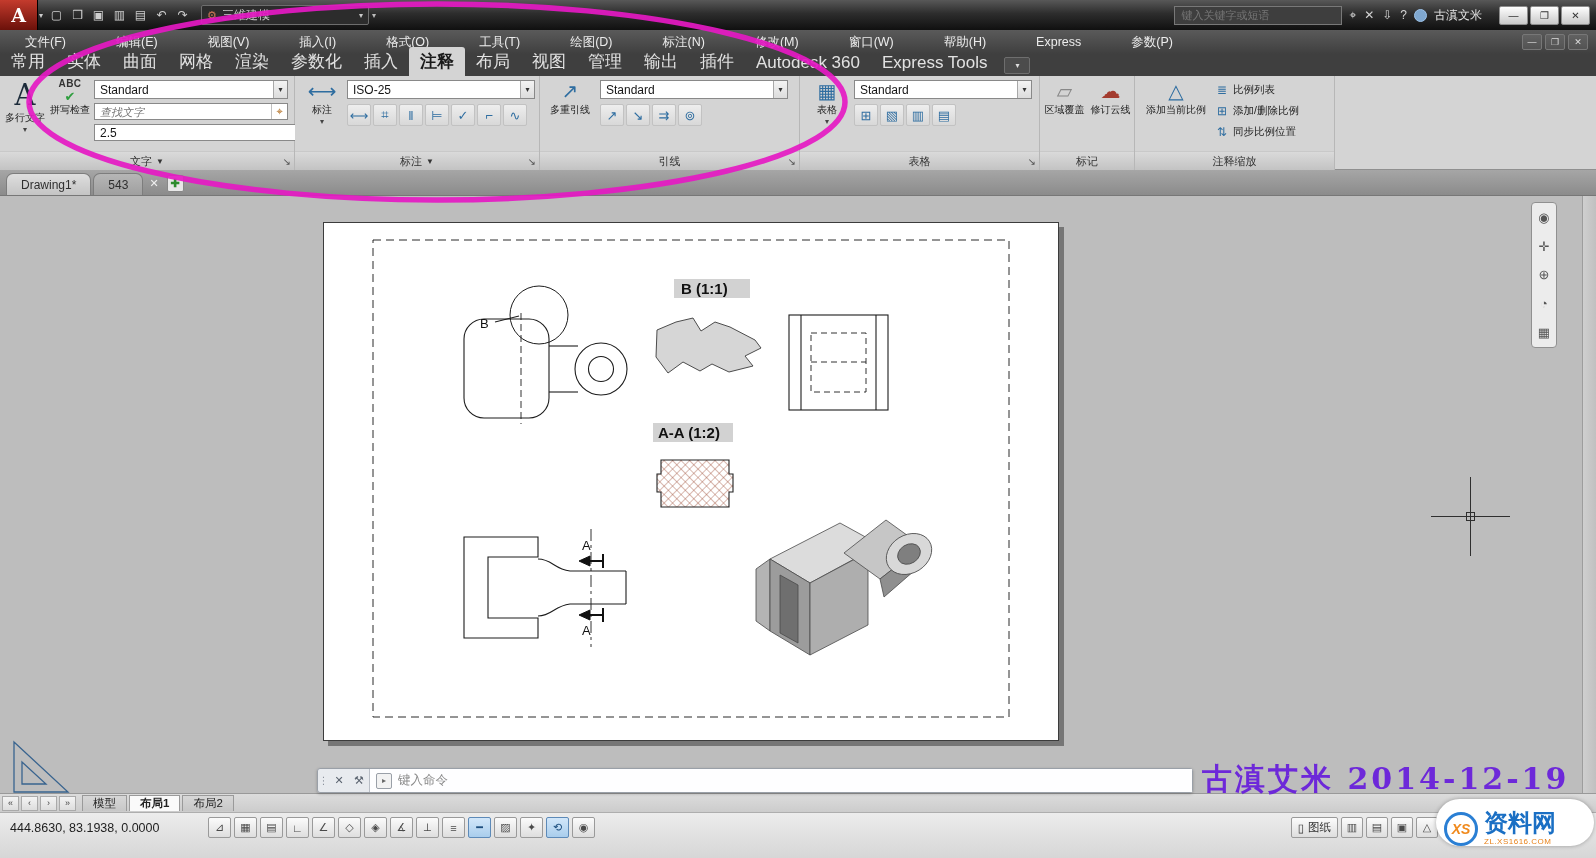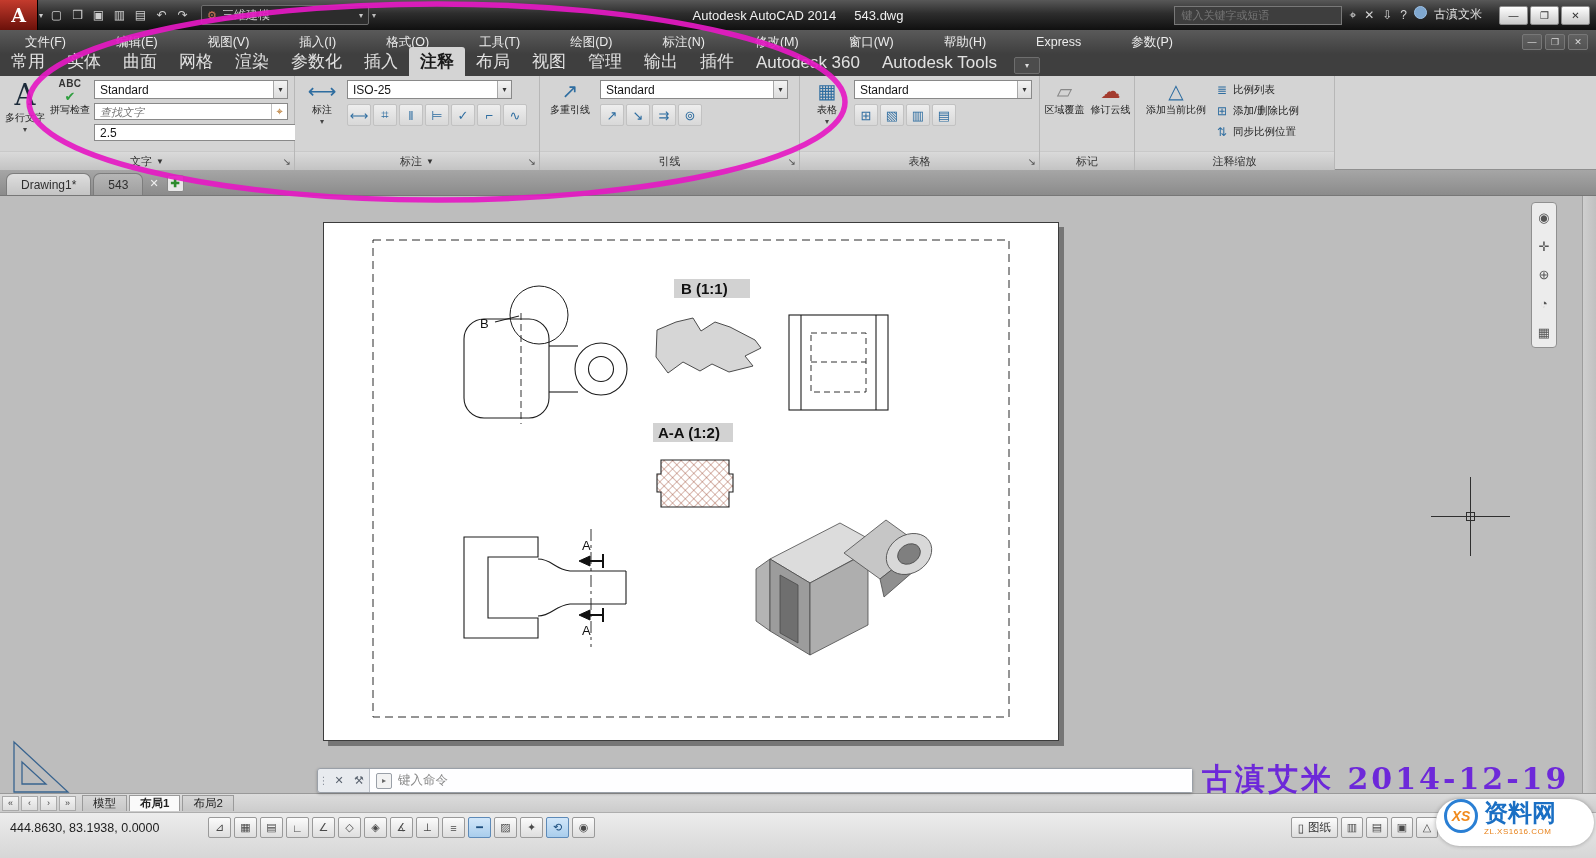--- a/index.html
+++ b/index.html
@@ -8,21 +8,21 @@
 
 #titlebar{position:absolute;left:0;top:0;right:0;height:30px;background:linear-gradient(#585858 0%,#2d2d2d 45%,#101010 100%);display:flex;align-items:center;color:#ddd;z-index:5}
 .logo{width:38px;height:30px;background:linear-gradient(#c43b2d,#6b110a);display:flex;align-items:center;justify-content:center;font-family:"DejaVu Serif",serif;font-size:19px;font-weight:bold;color:#fff;border-right:1px solid #000}
 .logo-dd{font-size:8px;color:#ccc;margin:0 3px 0 1px}
 .qaticon{width:21px;height:21px;display:flex;align-items:center;justify-content:center;font-size:12px;color:#cfcfcf}
 .wscombo{margin-left:8px;width:168px;height:20px;background:#2c2c2c;border:1px solid #6d6d6d;border-radius:2px;display:flex;align-items:center;font-size:12px;color:#c9c9c9;padding:0 5px;gap:5px}
 .wscombo .gear{color:#cc7755;font-size:11px}
 .wscombo .arr{margin-left:auto;font-size:8px}
 .qatarr{font-size:8px;color:#bbb;margin-left:3px}
 .titlecenter{position:absolute;left:430px;right:430px;top:0;height:30px;display:flex;align-items:center;justify-content:center;gap:18px;font-size:13px;color:#f0f0f0;pointer-events:none}
-#infocenter{margin-left:auto;display:flex;gap:7px;padding-right:6px}
+#infocenter{margin-left:auto;display:flex;align-items:center;gap:7px;padding-right:6px}
 .search{width:168px;height:19px;background:#3e3e3e;border:1px solid #787878;color:#c9c9c9;font-size:11px;padding:0 6px;font-family:inherit}
 .ticon{color:#d5d5d5;font-size:12px}
 .avatar{width:13px;height:13px;border-radius:50%;background:#7fa7cf;border:1px solid #9dc2e8}
 .uname{font-size:12px;color:#e6e6e6}
 .winbtns{display:flex;gap:2px;margin-left:10px}
 .winbtn{width:29px;height:19px;border:1px solid #8c8c8c;border-radius:2px;background:linear-gradient(#fefefe,#c9c9c9);color:#333;font-size:10px;display:flex;align-items:center;justify-content:center}
 
 #menubar{position:absolute;left:0;top:30px;right:0;height:24px;background:linear-gradient(#5a5a5a,#3f3f3f);display:flex;align-items:center;color:#ececec;font-size:12.5px;z-index:4}
 #menuitems{display:flex;height:100%}
 .menuitem{padding:0 25px;height:100%;display:flex;align-items:center;white-space:nowrap}
@@ -88,21 +88,21 @@
 #statusbar{position:absolute;left:0;top:812px;right:0;height:55px;background:linear-gradient(#ececec,#d2d2d2);border-top:1px solid #aeaeae;z-index:5}
 #coords{position:absolute;left:10px;top:8px;font-size:12.5px;color:#1e1e1e}
 #toggles{position:absolute;left:208px;top:4px;display:flex;gap:3px}
 .stgl{width:23px;height:21px;border:1px solid #9a9a9a;border-radius:2px;background:linear-gradient(#fbfbfb,#dedede);display:flex;align-items:center;justify-content:center;font-size:11px;color:#4a4a4a}
 .stgl.active{background:linear-gradient(#d2e7fa,#a9cdec);border-color:#5d8ab8;color:#1d4e7e}
 #strright{position:absolute;right:8px;top:4px;display:flex;align-items:center;gap:3px}
 .paperbtn{height:21px;border:1px solid #9a9a9a;border-radius:2px;background:linear-gradient(#fbfbfb,#dedede);display:flex;align-items:center;gap:4px;padding:0 6px;font-size:11.5px;color:#333}
 .sricon{width:22px;height:21px;border:1px solid #9a9a9a;border-radius:2px;background:linear-gradient(#fbfbfb,#dedede);display:flex;align-items:center;justify-content:center;font-size:11px;color:#4a4a4a}
 
 #redmark{position:absolute;left:1202px;top:759px;font-family:"DejaVu Serif",serif;font-size:30px;font-weight:bold;color:#6d28d9;letter-spacing:3px;z-index:9;white-space:nowrap}
-#sitelogo{position:absolute;left:1436px;top:799px;width:158px;height:47px;background:#fff;border-radius:24px;display:flex;align-items:flex-start;gap:6px;padding:0 8px;z-index:40;box-shadow:0 0 4px rgba(0,0,0,.3)}
+#sitelogo{position:absolute;left:1436px;top:799px;width:158px;height:47px;background:#fff;border-radius:24px;display:flex;align-items:flex-end;gap:6px;padding:0 8px;z-index:40;box-shadow:0 0 4px rgba(0,0,0,.3)}
 .lcircle{width:34px;height:34px;border-radius:50%;border:3px solid #2a7fd4;color:#f08a1d;display:flex;align-items:center;justify-content:center;font-weight:bold;font-style:italic;font-size:14px;background:#fff;flex:none}
 .ltextcol{display:flex;flex-direction:column;line-height:1.15}
 .lname{color:#1a6fc4;font-weight:bold;font-size:24px}
 .lurl{color:#e8821a;font-size:8px;letter-spacing:.5px}
 #crossh-h{position:absolute;left:1431px;top:516px;width:79px;height:1px;background:#2f2f2f;z-index:7}
 #crossh-v{position:absolute;left:1470px;top:477px;width:1px;height:79px;background:#2f2f2f;z-index:7}
 #pickbox{position:absolute;left:1466px;top:512px;width:9px;height:9px;border:1px solid #2f2f2f;z-index:7}
 #ucsicon{position:absolute;left:8px;top:726px;z-index:6}
 #ellipseoverlay{position:absolute;left:0;top:0;z-index:100;pointer-events:none}
 </style>
@@ -125,24 +125,20 @@
         <div class="qaticon">▤</div>
         <div class="qaticon">↶</div>
         <div class="qaticon">↷</div>
       </div>
     <div class="wscombo">
       <span class="gear">⚙</span>
       <span>三维建模</span>
       <span class="arr">▾</span>
     </div>
     <span class="qatarr">▾</span>
-    <div class="titlecenter">
-      <span>Autodesk AutoCAD 2014</span>
-      <span>543.dwg</span>
-    </div>
     <div id="infocenter">
       <input class="search" placeholder="键入关键字或短语" style="">
       <div style="display:flex;gap:8px;align-items:center">
 
       <span class="ticon">⌖</span>
           <span class="ticon">✕</span>
           <span class="ticon">⇩</span>
           <span class="ticon">?</span>
         </div>
       <span class="avatar"></span>
@@ -191,21 +187,21 @@
         <div class="rtab">渲染</div>
         <div class="rtab">参数化</div>
         <div class="rtab">插入</div>
         <div class="rtab active">注释</div>
         <div class="rtab">布局</div>
         <div class="rtab">视图</div>
         <div class="rtab">管理</div>
         <div class="rtab">输出</div>
         <div class="rtab">插件</div>
         <div class="rtab">Autodesk 360</div>
-        <div class="rtab">Autodesk Tools</div>
+        <div class="rtab">Express Tools</div>
       </div>
     <div class="ribopt">▾</div>
   </div>
 
   <div id="ribbody">
 
     <div class="panel" style="left:0;width:295px">
       <div class="bigbtn" style="left:4px;width:42px">
         <span class="biga">A</span>
         <span>多行文字</span>
@@ -234,21 +230,21 @@
       </div>
       <span class="launcher">↘</span>
     </div>
 
     <div class="panel" style="left:295px;width:245px">
       <div class="bigbtn" style="left:5px;width:44px">
         <span class="bicon">⟷</span>
         <span>标注</span>
         <span class="dd8">▾</span>
       </div>
-      <div class="combo" style="left:52px;top:4px;width:165px">
+      <div class="combo" style="left:52px;top:4px;width:188px">
         <span class="cval">ISO-25</span>
         <span class="carr">▾</span>
       </div>
       <div class="toolrow" style="left:52px;top:28px">
 
       <div class="tool">⟷</div>
           <div class="tool">⌗</div>
           <div class="tool">‖</div>
           <div class="tool">⊨</div>
           <div class="tool">✓</div>

